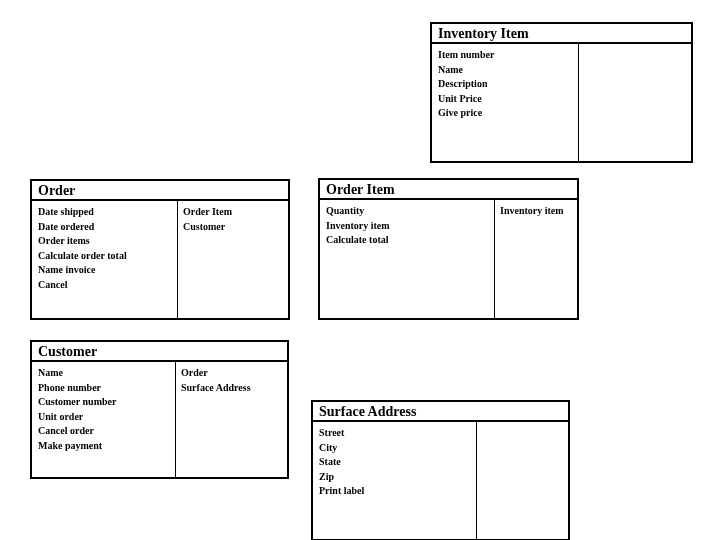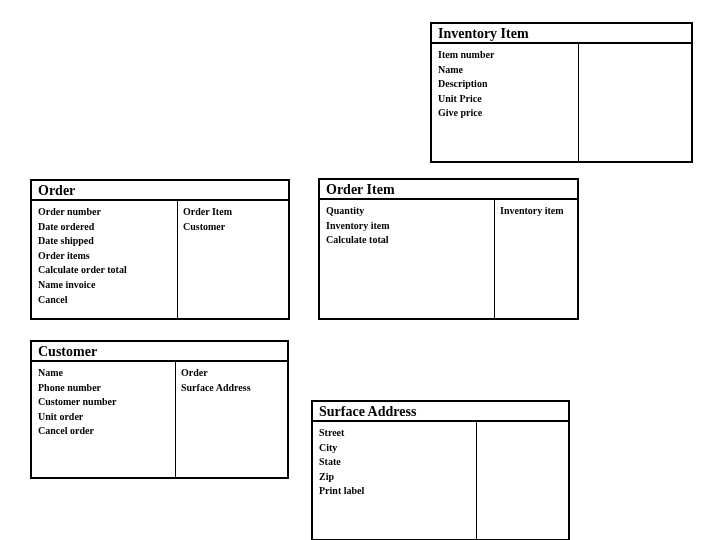--- a/index.html
+++ b/index.html
@@ -88,23 +88,22 @@
         <div class="line">Give price</div>
       </div>
       <div class="col-collab"></div>
     </div>
   </div>
 
   <div class="class-box" id="box-order">
     <div class="box-title">Order</div>
     <div class="box-body">
       <div class="col-resp">
-        <div class="line">Order number</div>
+        <div class="line">Date shipped</div>
         <div class="line">Date ordered</div>
-        <div class="line">Date shipped</div>
         <div class="line">Order items</div>
         <div class="line">Calculate order total</div>
         <div class="line">Name invoice</div>
         <div class="line">Cancel</div>
       </div>
       <div class="col-collab">
         <div class="line">Order Item</div>
         <div class="line">Customer</div>
       </div>
     </div>
@@ -126,20 +125,21 @@
 
   <div class="class-box" id="box-customer">
     <div class="box-title">Customer</div>
     <div class="box-body">
       <div class="col-resp">
         <div class="line">Name</div>
         <div class="line">Phone number</div>
         <div class="line">Customer number</div>
         <div class="line">Unit order</div>
         <div class="line">Cancel order</div>
+        <div class="line">Make payment</div>
       </div>
       <div class="col-collab">
         <div class="line">Order</div>
         <div class="line">Surface Address</div>
       </div>
     </div>
   </div>
 
   <div class="class-box" id="box-surface-address">
     <div class="box-title">Surface Address</div>

